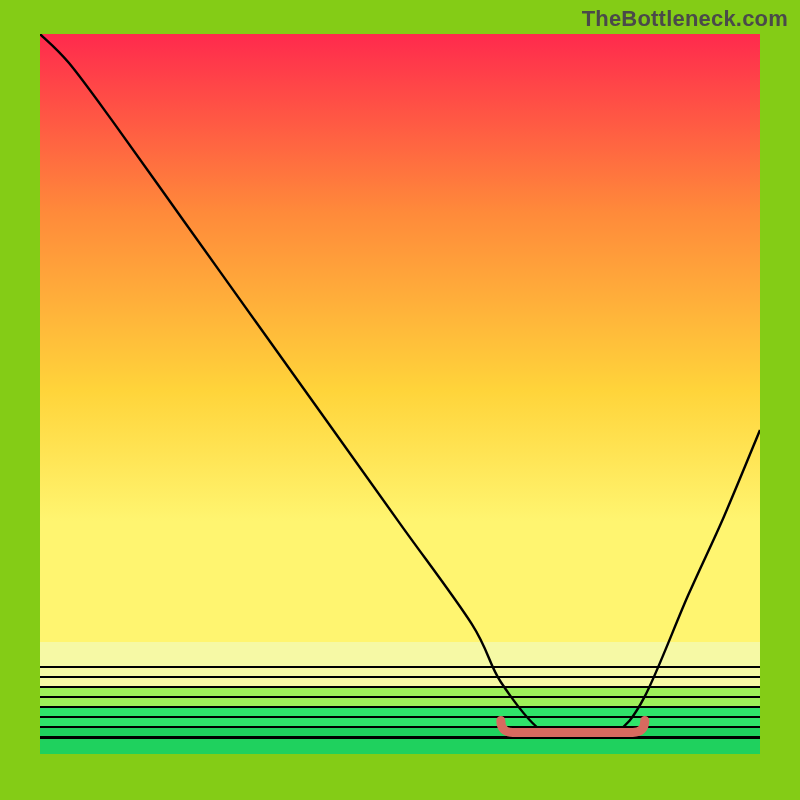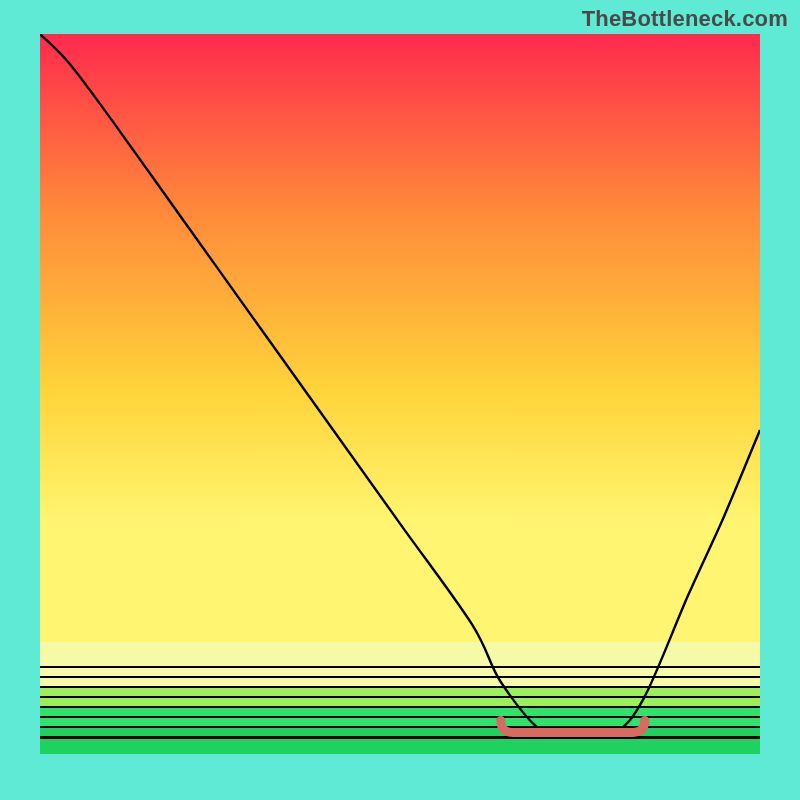--- a/index.html
+++ b/index.html
@@ -7,21 +7,21 @@
     padding: 0;
     width: 800px;
     height: 800px;
     background: #000;
     overflow: hidden;
   }
   .container {
     position: relative;
     width: 800px;
     height: 800px;
-    background: #5eead4;
+    background: #84cc16;
   }
   .watermark {
     position: absolute;
     top: 6px;
     right: 12px;
     font-family: Arial, Helvetica, sans-serif;
     font-size: 22px;
     font-weight: 600;
     color: #4a4a4a;
     z-index: 30;

